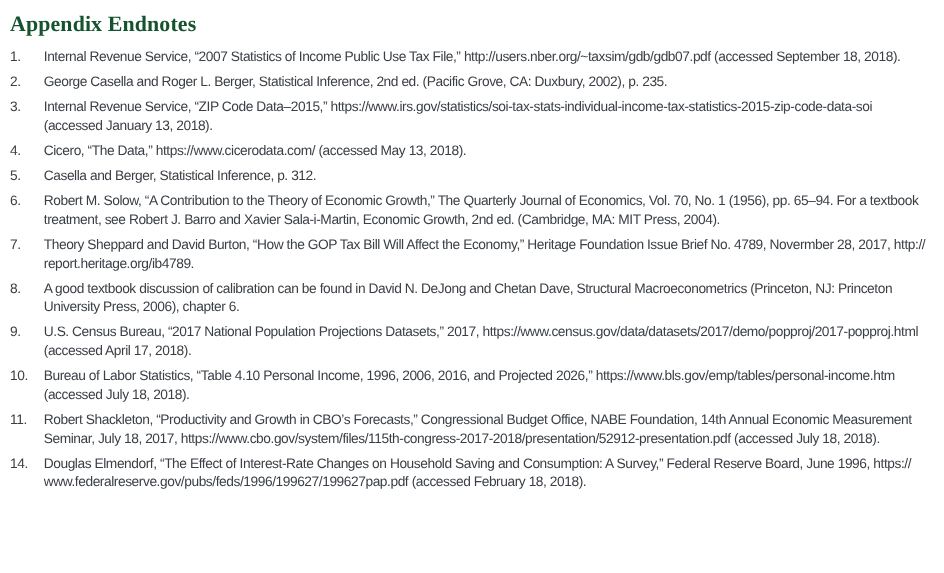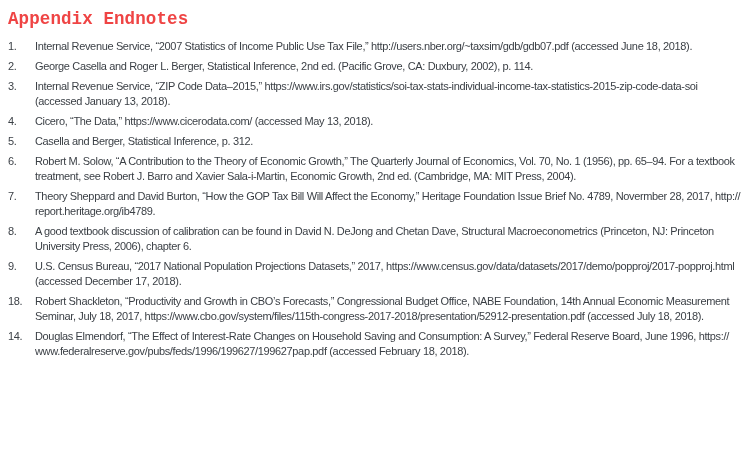--- a/index.html
+++ b/index.html
@@ -13,24 +13,24 @@
     overflow: hidden;
     font-family: "Liberation Sans", sans-serif;
   }
   .page {
     box-sizing: border-box;
     width: 755px;
     height: 458px;
     padding: 9px 8px 0 8px;
   }
   .page-title {
-    font-family: Liberation Mono, monospace;
+    font-family: Liberation Serif, serif;
     font-size: 17.5px;
     font-weight: bold;
-    color: #ef4444;
+    color: #14532d;
     letter-spacing: 0.1px;
     margin: 0 0 10px 0;
     line-height: 20px;
   }
   .endnotes-list {
     list-style: none;
     margin: 0;
     padding: 0;
   }
   .endnote {
@@ -54,26 +54,26 @@
   }
 </style>
 </head>
 <body>
 
 <div class="page">
   <h1 class="page-title">Appendix Endnotes</h1>
   <ol class="endnotes-list" id="endnotes-list">
   <li class="endnote">
     <span class="endnote-number">1.</span>
-    <span class="endnote-text">Internal Revenue Service, “2007 Statistics of Income Public Use Tax File,” http:/​/​users.nber.org/​~taxsim/​gdb/​gdb07.pdf (accessed June 18, 2018).</span>
+    <span class="endnote-text">Internal Revenue Service, “2007 Statistics of Income Public Use Tax File,” http:/​/​users.nber.org/​~taxsim/​gdb/​gdb07.pdf (accessed September 18, 2018).</span>
   </li>
 
   <li class="endnote">
     <span class="endnote-number">2.</span>
-    <span class="endnote-text">George Casella and Roger L. Berger, Statistical Inference, 2nd ed. (Pacific Grove, CA: Duxbury, 2002), p. 114.</span>
+    <span class="endnote-text">George Casella and Roger L. Berger, Statistical Inference, 2nd ed. (Pacific Grove, CA: Duxbury, 2002), p. 235.</span>
   </li>
 
   <li class="endnote">
     <span class="endnote-number">3.</span>
     <span class="endnote-text">Internal Revenue Service, “ZIP Code Data–2015,” https:/​/​www.irs.gov/​statistics/​soi-tax-stats-individual-income-tax-statistics-2015-zip-code-data-soi (accessed January 13, 2018).</span>
   </li>
 
   <li class="endnote">
     <span class="endnote-number">4.</span>
     <span class="endnote-text">Cicero, “The Data,” https:/​/​www.cicerodata.com/​ (accessed May 13, 2018).</span>
@@ -94,26 +94,30 @@
     <span class="endnote-text">Theory Sheppard and David Burton, “How the GOP Tax Bill Will Affect the Economy,” Heritage Foundation Issue Brief No. 4789, Novermber 28, 2017, http:/​/​report.heritage.org/​ib4789.</span>
   </li>
 
   <li class="endnote">
     <span class="endnote-number">8.</span>
     <span class="endnote-text">A good textbook discussion of calibration can be found in David N. DeJong and Chetan Dave, Structural Macroeconometrics (Princeton, NJ: Princeton University Press, 2006), chapter 6.</span>
   </li>
 
   <li class="endnote">
     <span class="endnote-number">9.</span>
-    <span class="endnote-text">U.S. Census Bureau, “2017 National Population Projections Datasets,” 2017, https:/​/​www.census.gov/​data/​datasets/​2017/​demo/​popproj/​2017-popproj.html (accessed December 17, 2018).</span>
+    <span class="endnote-text">U.S. Census Bureau, “2017 National Population Projections Datasets,” 2017, https:/​/​www.census.gov/​data/​datasets/​2017/​demo/​popproj/​2017-popproj.html (accessed April 17, 2018).</span>
   </li>
 
+  <li class="endnote">
+    <span class="endnote-number">10.</span>
+    <span class="endnote-text">Bureau of Labor Statistics, “Table 4.10 Personal Income, 1996, 2006, 2016, and Projected 2026,” https:/​/​www.bls.gov/​emp/​tables/​personal-income.htm (accessed July 18, 2018).</span>
+  </li>
 
   <li class="endnote">
-    <span class="endnote-number">18.</span>
+    <span class="endnote-number">11.</span>
     <span class="endnote-text">Robert Shackleton, “Productivity and Growth in CBO’s Forecasts,” Congressional Budget Office, NABE Foundation, 14th Annual Economic Measurement Seminar, July 18, 2017, https:/​/​www.cbo.gov/​system/​files/​115th-congress-2017-2018/​presentation/​52912-presentation.pdf (accessed July 18, 2018).</span>
   </li>
 
   <li class="endnote">
     <span class="endnote-number">14.</span>
     <span class="endnote-text">Douglas Elmendorf, “The Effect of Interest-Rate Changes on Household Saving and Consumption: A Survey,” Federal Reserve Board, June 1996, https:/​/​www.federalreserve.gov/​pubs/​feds/​1996/​199627/​199627pap.pdf (accessed February 18, 2018).</span>
   </li>
 </ol>
 </div>
 

